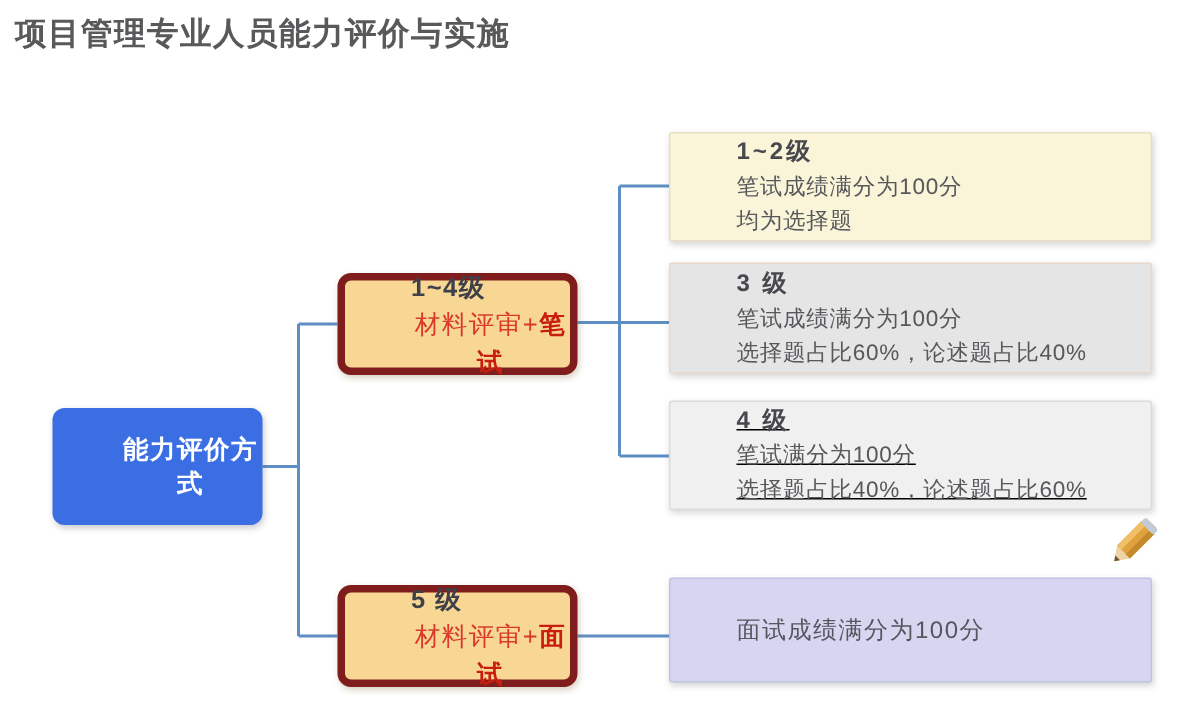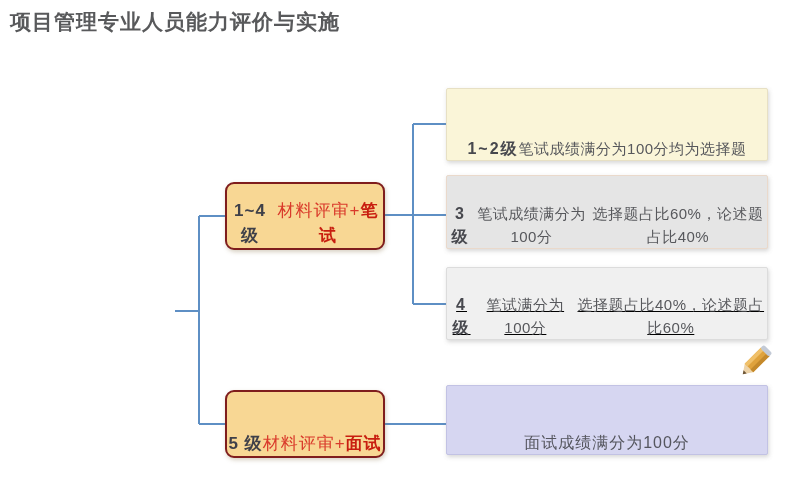--- a/index.html
+++ b/index.html
@@ -29,43 +29,44 @@
     position: absolute;
     left: 0;
     top: 0;
     z-index: 0;
   }
   .node {
     position: absolute;
     box-sizing: border-box;
     z-index: 1;
     display: flex;
-    flex-direction: row;
-    align-items: flex-end;
+    flex-direction: column;
+    align-items: flex-start;
     justify-content: center;
     text-align: center;
+    padding-left: 44px;
   }
   .node-root {
     left: 35px;
     top: 272px;
     width: 140px;
     height: 78px;
     background: #3A6EE2;
     border-radius: 8px;
     color: #ffffff;
     font-size: 17px;
     font-weight: bold;
     letter-spacing: 1px;
     box-shadow: 1px 2px 4px rgba(100,100,120,0.35);
   }
   .node-branch {
     width: 160px;
     height: 68px;
     background: #F8D794;
-    border: 2px solid #7f1d1d;
+    border: 5px solid #7f1d1d;
     border-radius: 9px;
     box-shadow: 1px 2px 4px rgba(140,120,80,0.35);
     line-height: 25px;
   }
   .branch-1 { left: 225px; top: 182px; }
   .branch-2 { left: 225px; top: 390px; }
   .branch-level {
     color: #3F4049;
     font-size: 17px;
     font-weight: bold;
@@ -120,20 +121,23 @@
 <div class="canvas">
 
   <h1 class="page-title">项目管理专业人员能力评价与实施</h1>
 
   <svg class="connectors" width="791" height="480" viewBox="0 0 791 480">
     <path d="M175 311 H199 M199 216 V424 M199 216 H225 M199 424 H225" fill="none" stroke="#5E8FC4" stroke-width="2"></path>
     <path d="M385 215 H446 M413 124 V304 M413 124 H446 M413 304 H446" fill="none" stroke="#5E8FC4" stroke-width="2"></path>
     <path d="M385 424 H446" fill="none" stroke="#5E8FC4" stroke-width="2"></path>
   </svg>
 
+  <div class="node node-root">
+    <span>能力评价方式</span>
+  </div>
 
   <div class="node node-branch branch-1">
     <div class="branch-level">1~4级</div>
     <div class="branch-method">
       <span>材料评审+</span><span class="em">笔试</span>
     </div>
   </div>
 
   <div class="node node-branch branch-2">
     <div class="branch-level">5 级</div>

